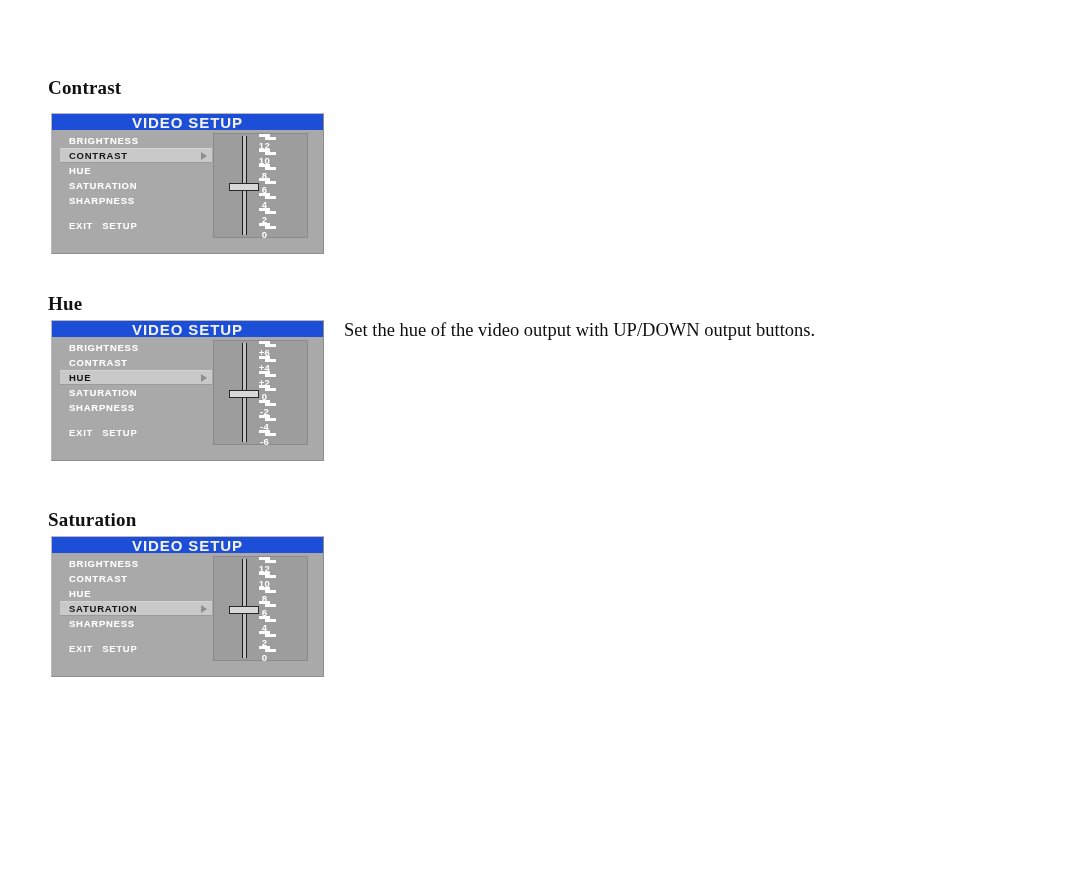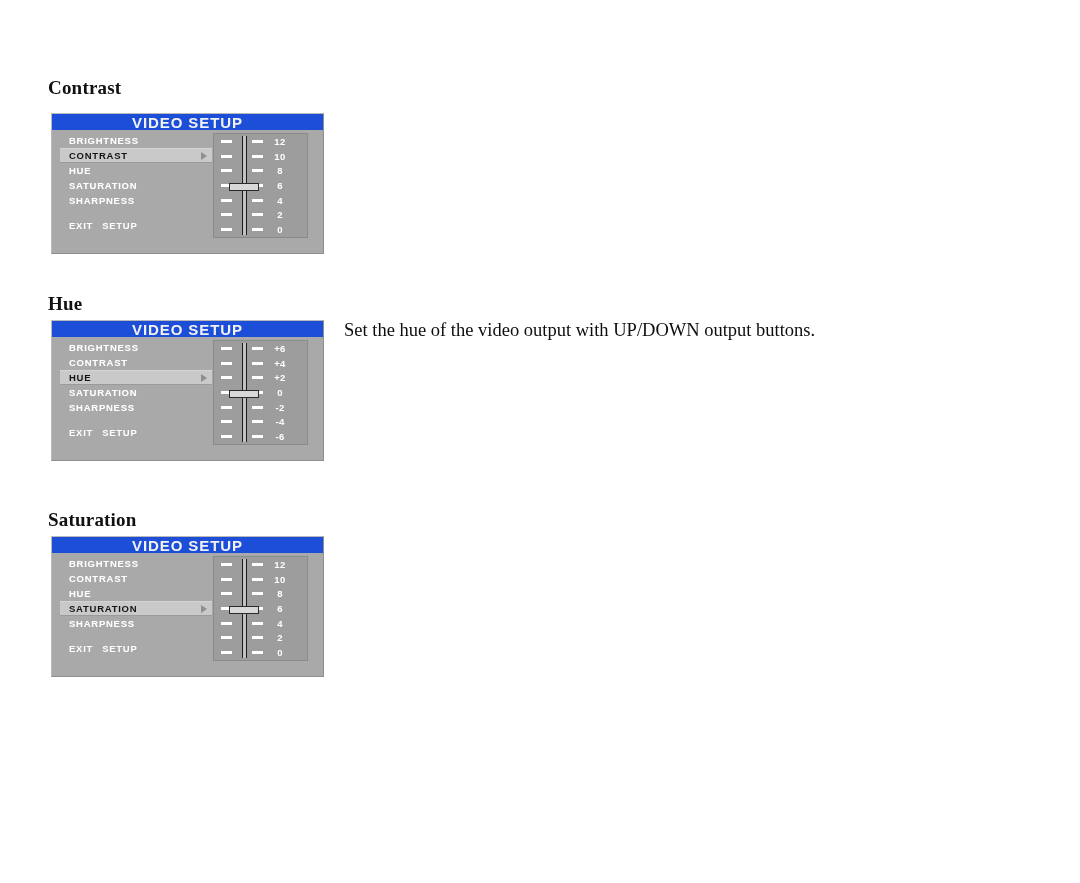--- a/index.html
+++ b/index.html
@@ -146,20 +146,21 @@
     left: 0; top: 0; right: 0; bottom: 0;
     display: flex;
     flex-direction: column;
     justify-content: space-around;
   }
   .slider-row {
     position: relative;
     display: flex;
     align-items: center;
     height: 14px;
+    flex-direction: column;
   }
   .tick {
     width: 11px;
     height: 3px;
     background: #ffffff;
     flex: 0 0 auto;
   }
   .tick.left  { margin-left: 7px; }
   .tick.right { margin-left: 20px; }
   .scale-num {

